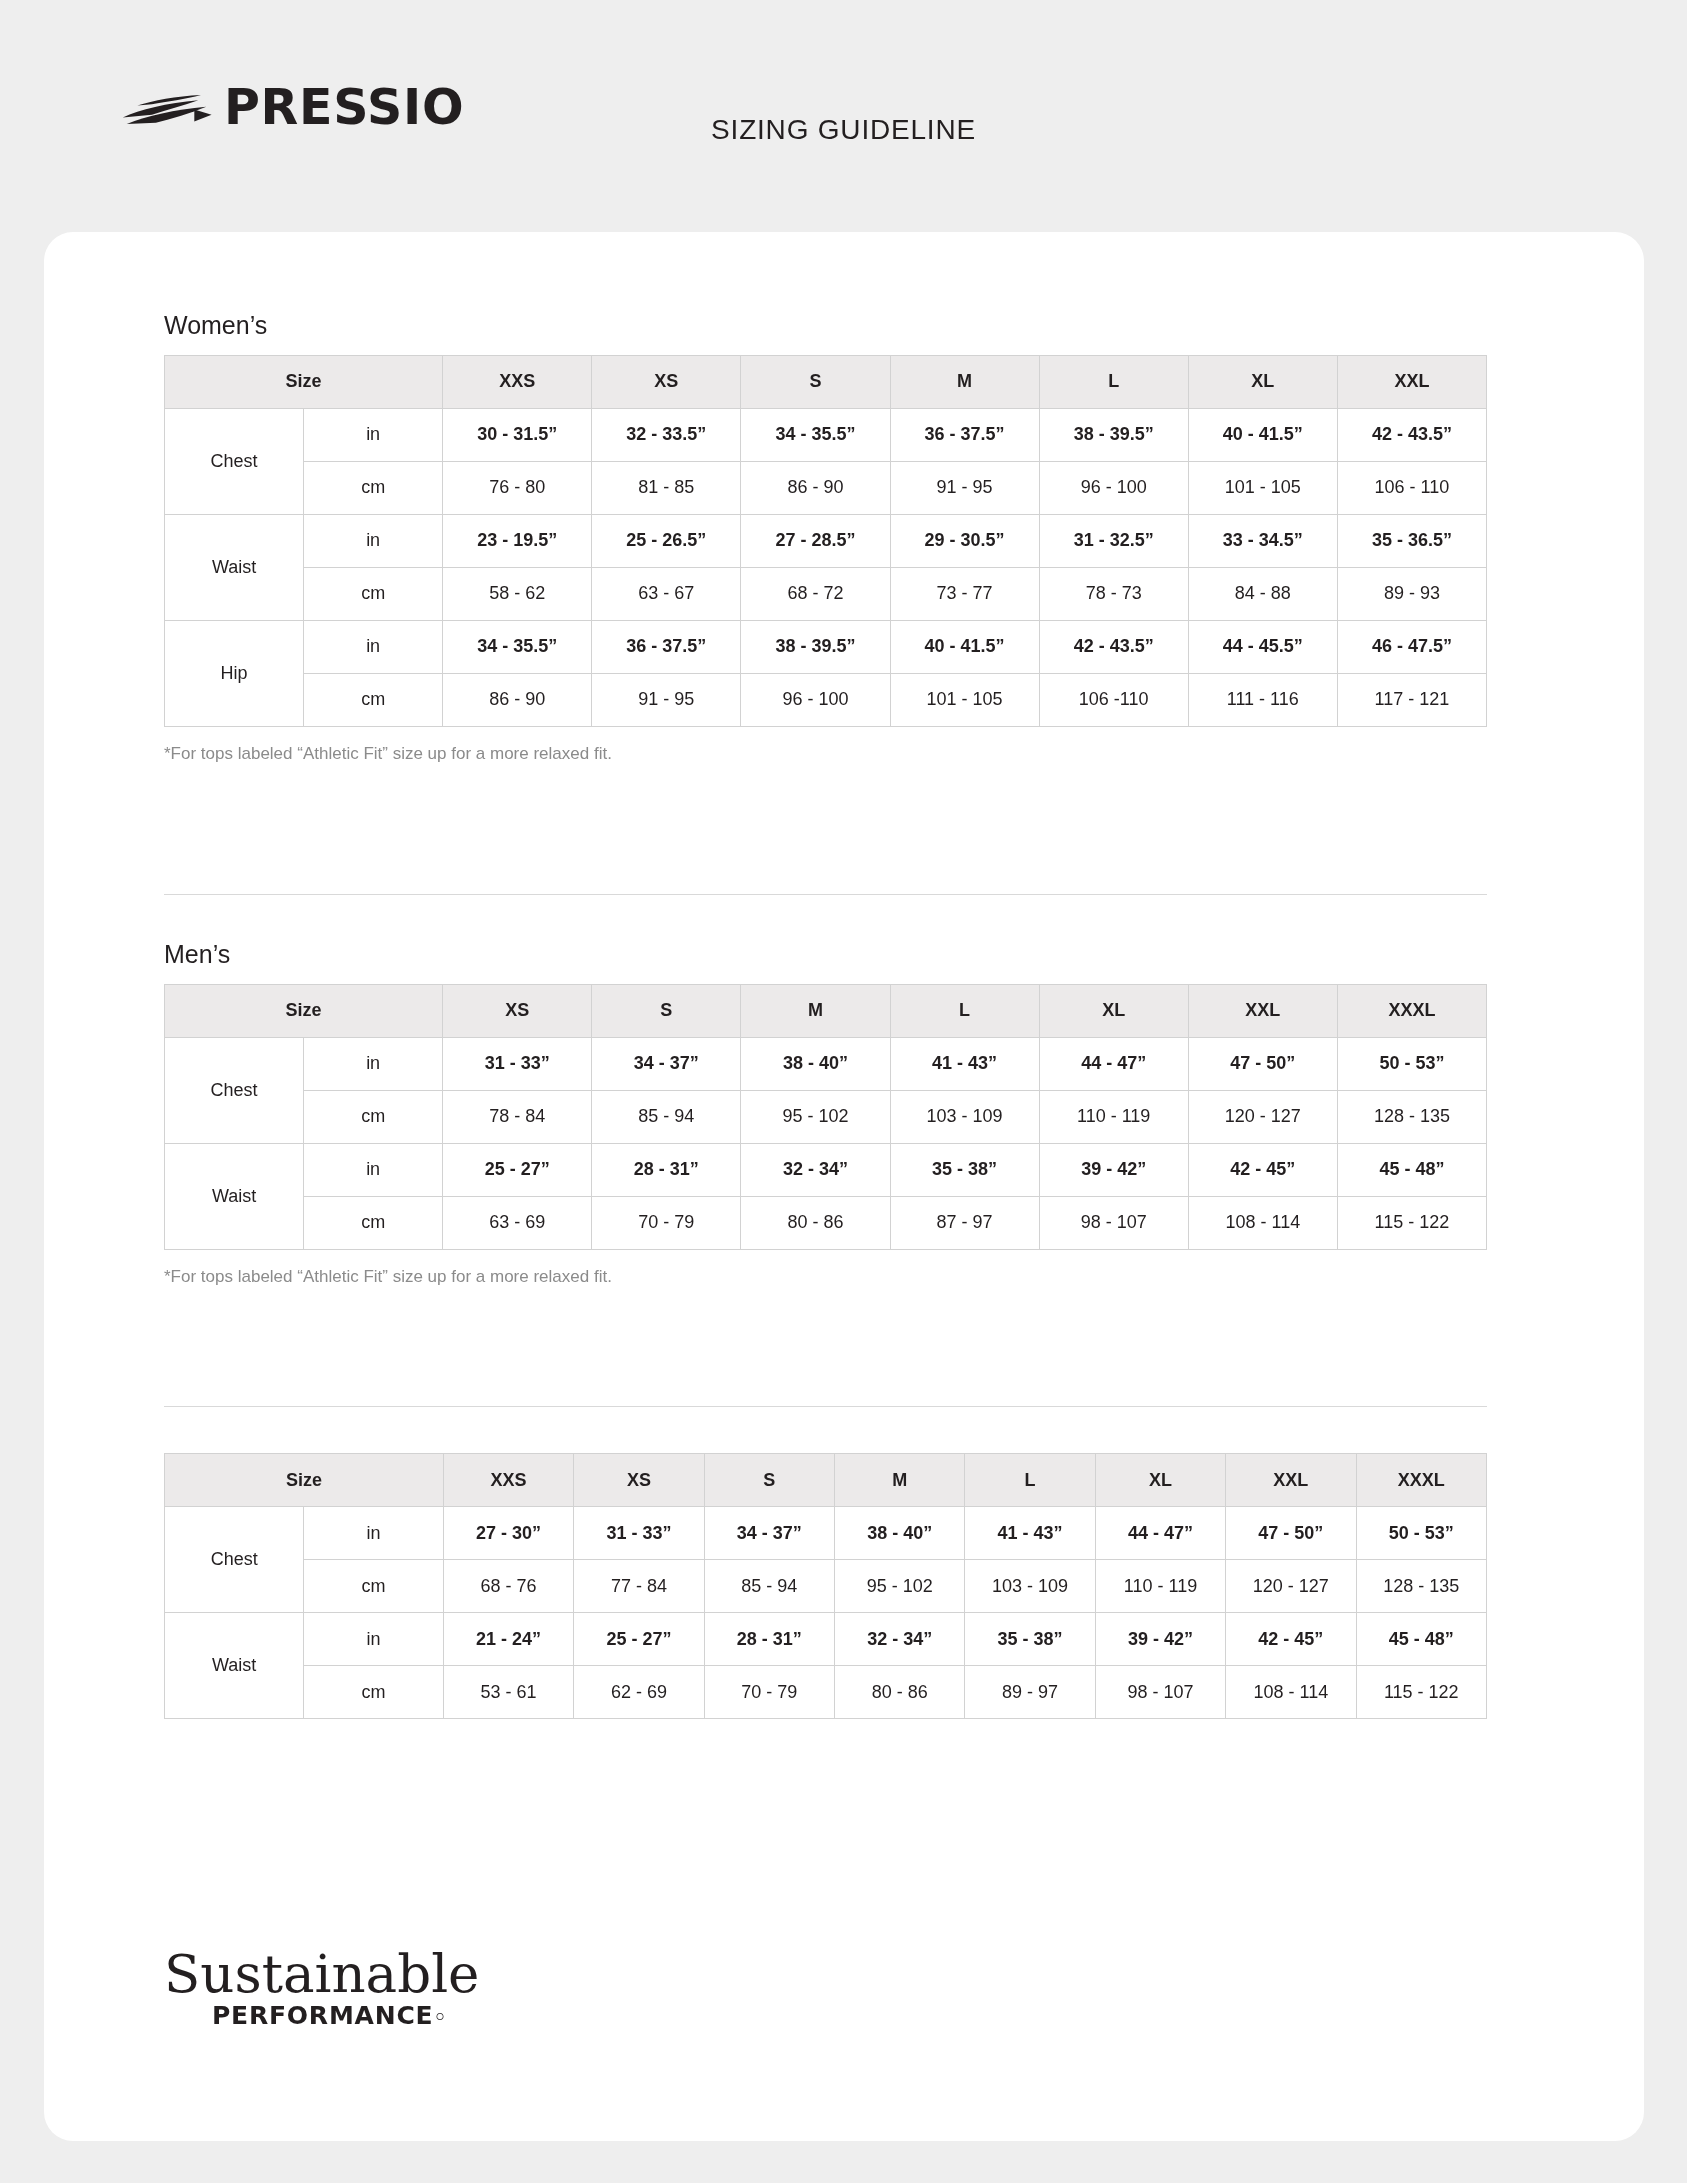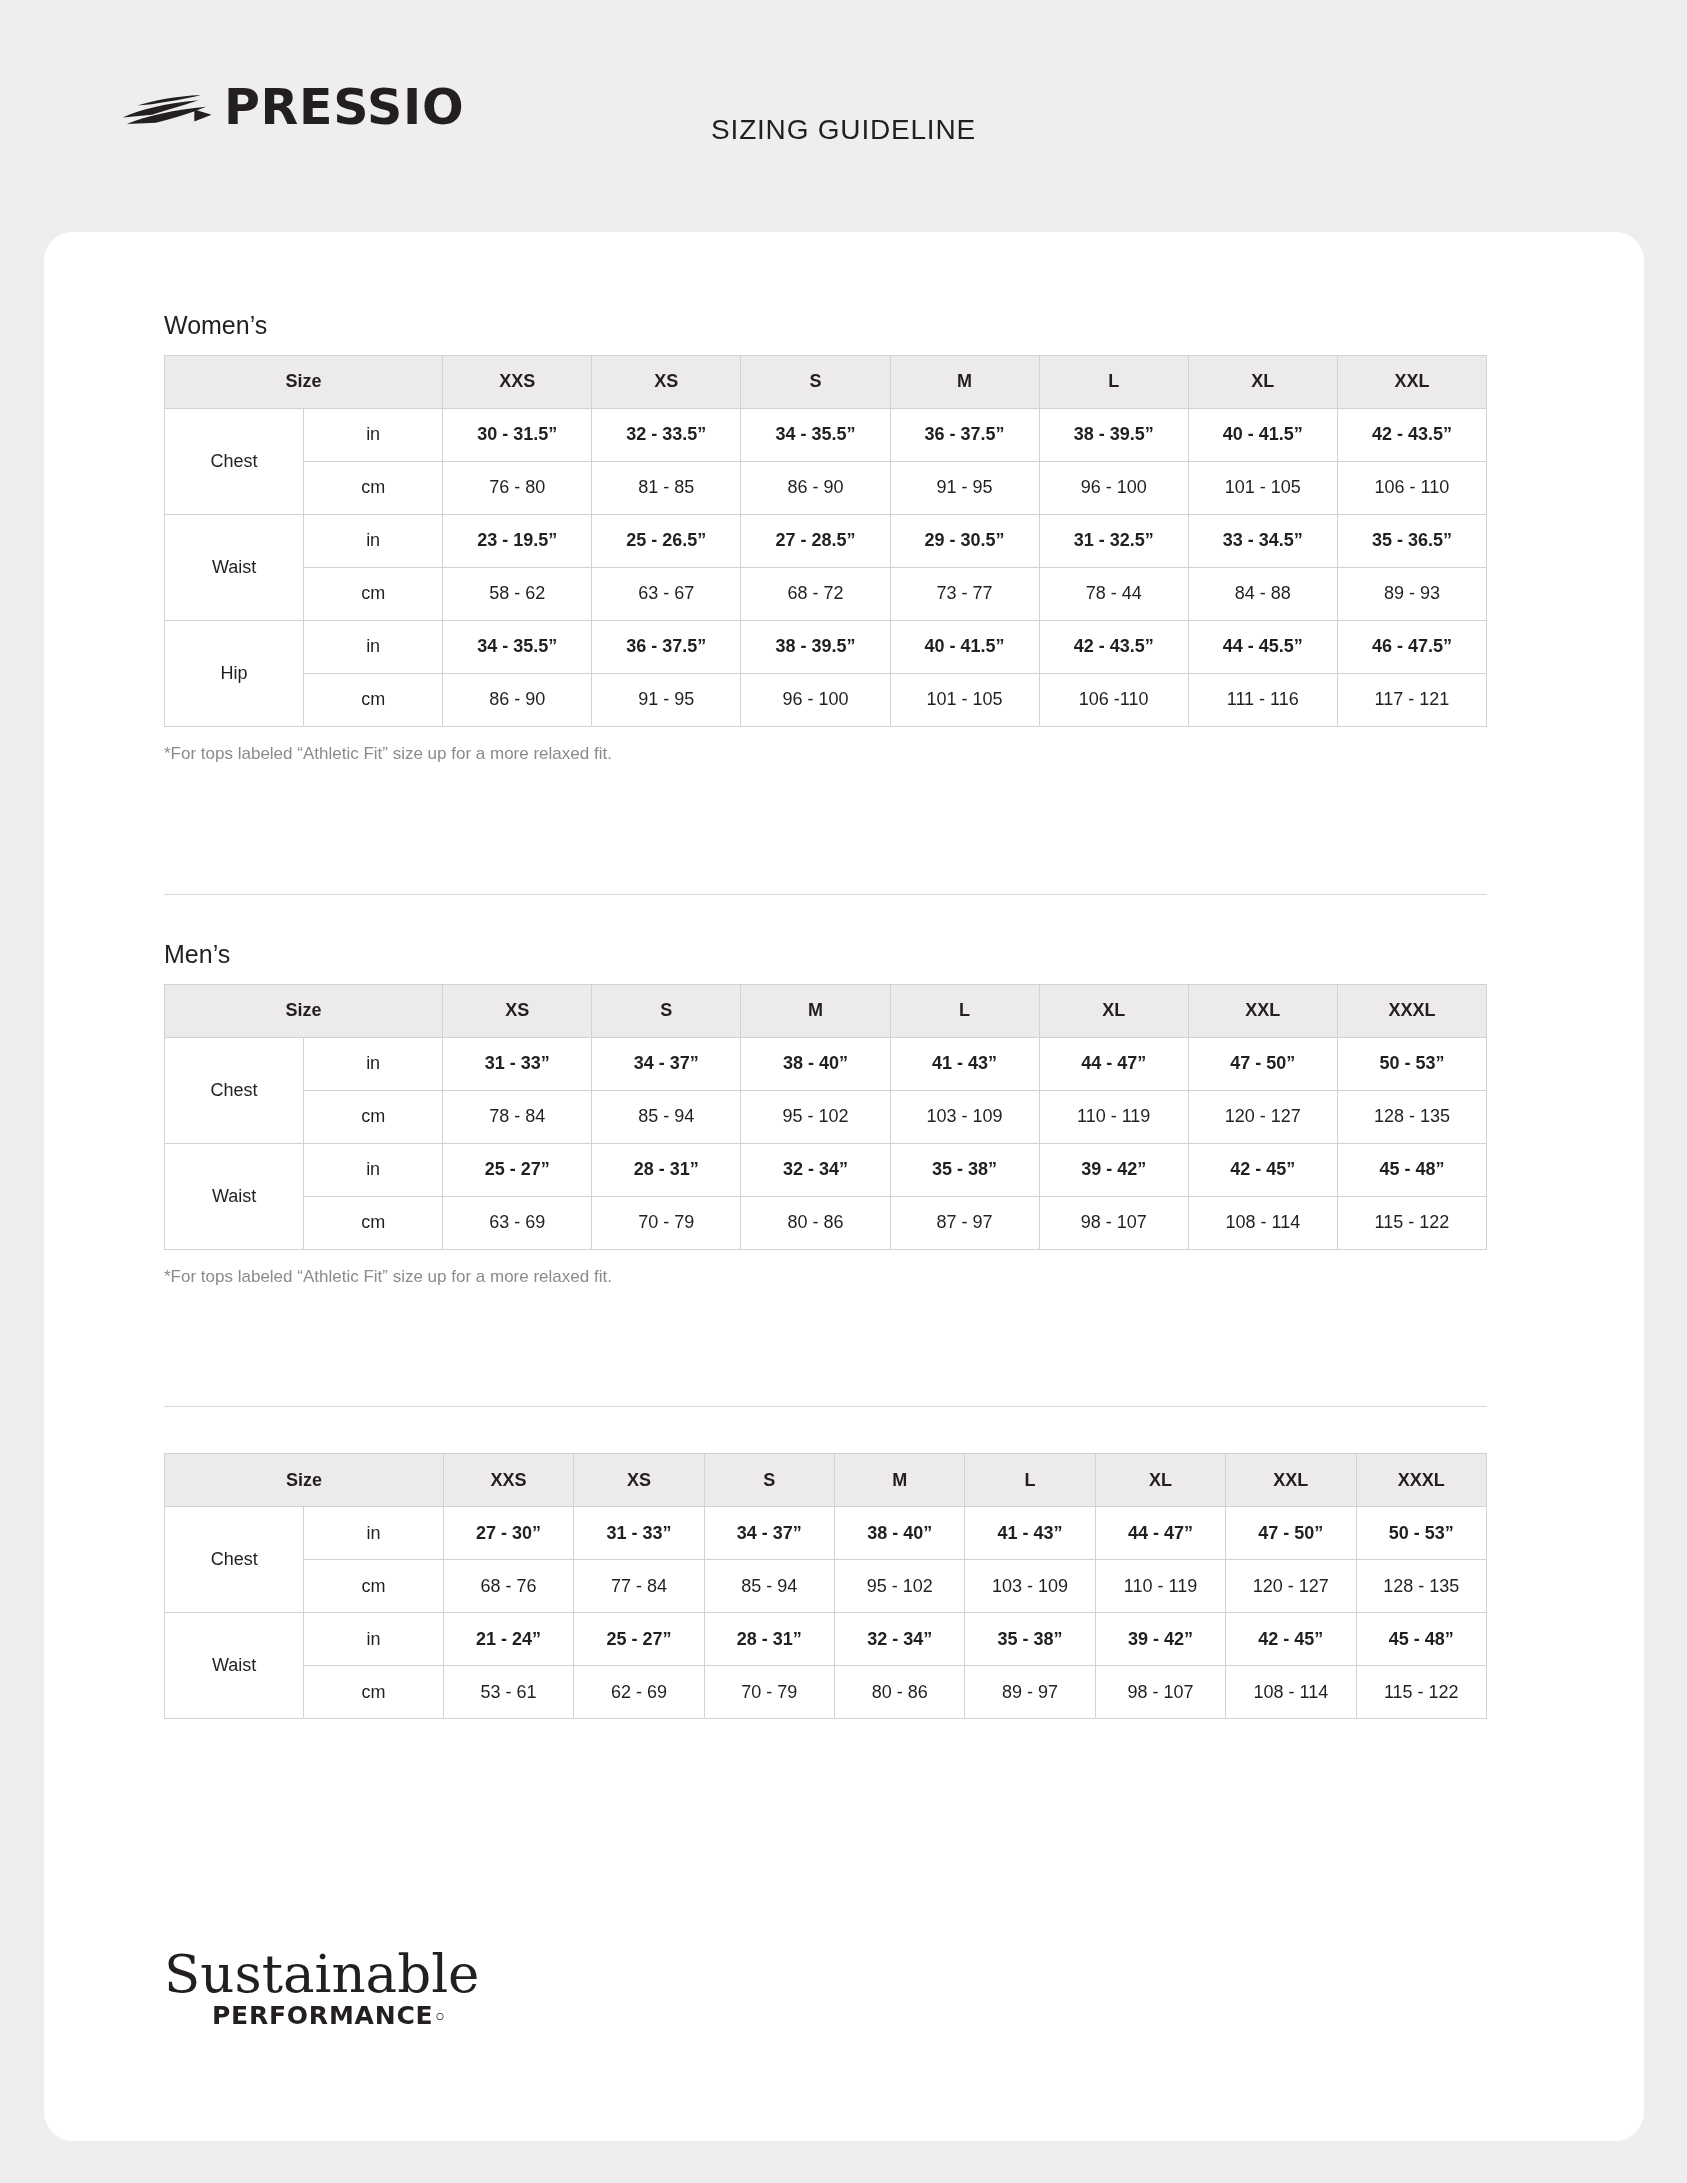--- a/index.html
+++ b/index.html
@@ -204,21 +204,21 @@
             <td class="val-cell" style="width: 149px;">31 - 32.5”</td>
             <td class="val-cell" style="width: 149px;">33 - 34.5”</td>
             <td class="val-cell" style="width: 149px;">35 - 36.5”</td>
           </tr>
           <tr>
             <td class="unit-cell" style="width: 106px;">cm</td>
             <td class="val-cell cm" style="width: 149px;">58 - 62</td>
             <td class="val-cell cm" style="width: 149px;">63 - 67</td>
             <td class="val-cell cm" style="width: 149px;">68 - 72</td>
             <td class="val-cell cm" style="width: 149px;">73 - 77</td>
-            <td class="val-cell cm" style="width: 149px;">78 - 44</td>
+            <td class="val-cell cm" style="width: 149px;">78 - 73</td>
             <td class="val-cell cm" style="width: 149px;">84 - 88</td>
             <td class="val-cell cm" style="width: 149px;">89 - 93</td>
           </tr>
           <tr>
             <td class="row-label" rowspan="2" style="width: 172px;">Hip</td>
             <td class="unit-cell" style="width: 106px;">in</td>
             <td class="val-cell" style="width: 149px;">34 - 35.5”</td>
             <td class="val-cell" style="width: 149px;">36 - 37.5”</td>
             <td class="val-cell" style="width: 149px;">38 - 39.5”</td>
             <td class="val-cell" style="width: 149px;">40 - 41.5”</td>

